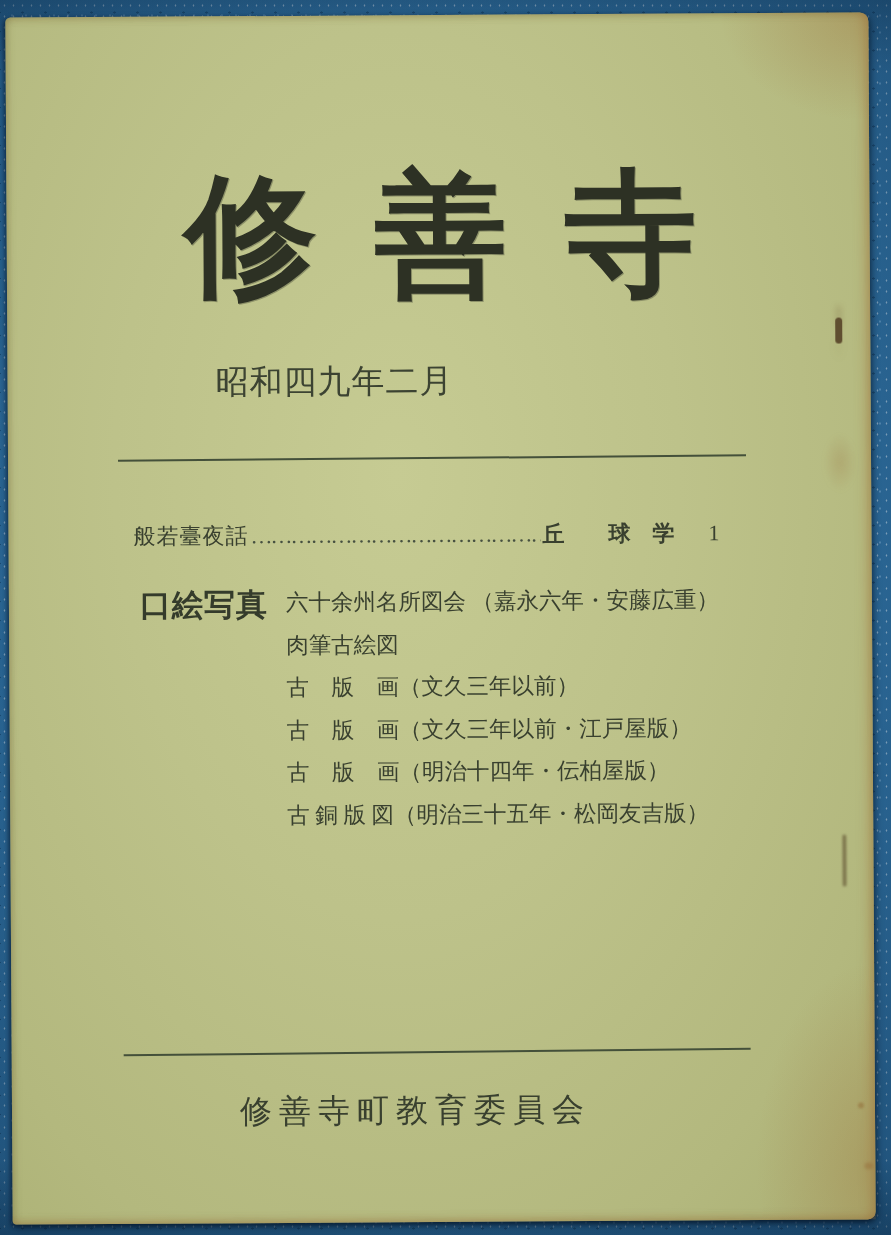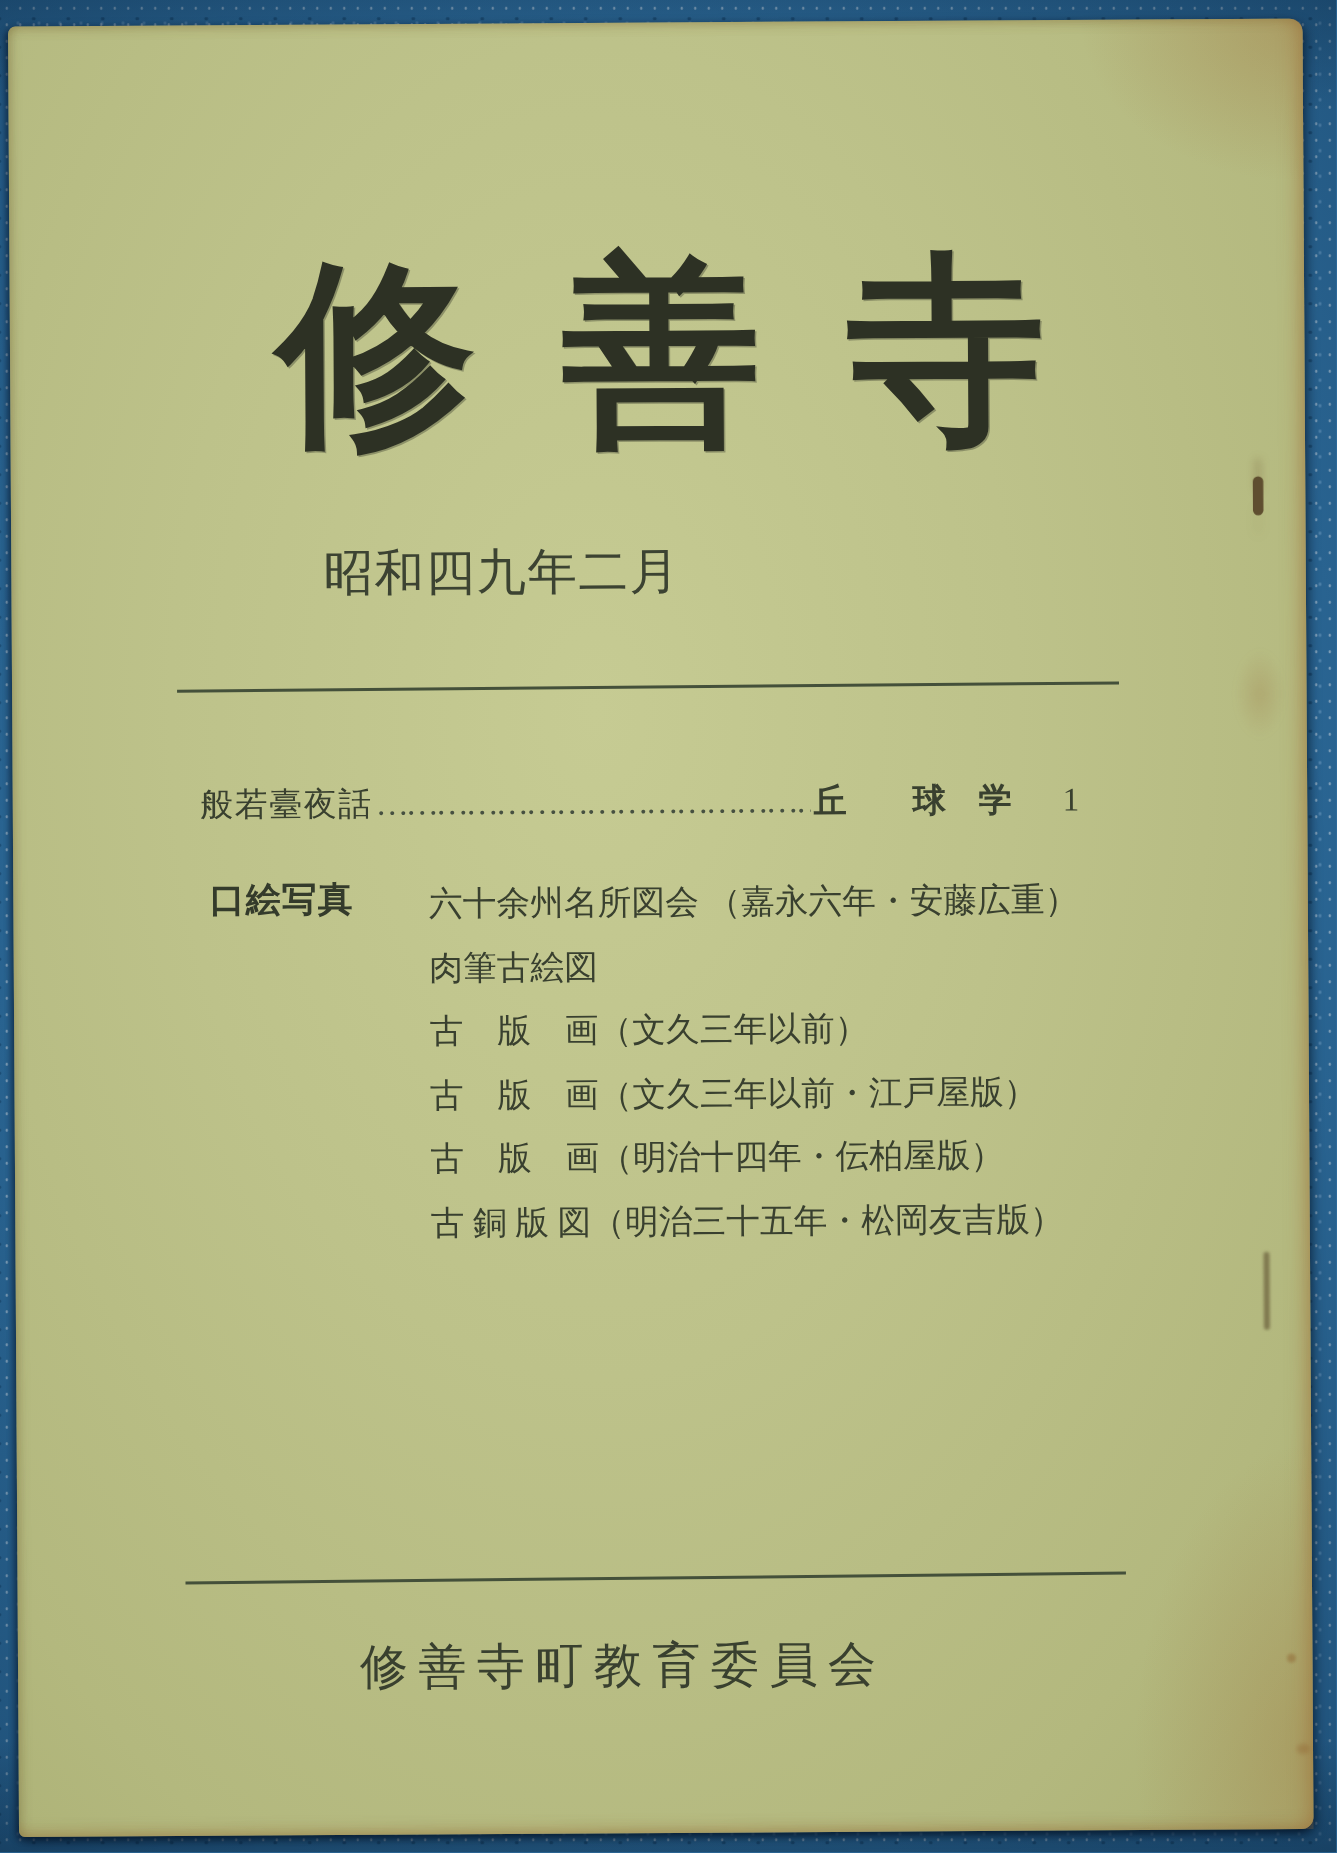--- a/index.html
+++ b/index.html
@@ -142,21 +142,21 @@
     color: #465040;
   }
   .toc-author { flex: 0 0 auto; font-weight: bold; }
   .toc-page { flex: 0 0 auto; margin-left: 34px; }
 
   
   .frontis-label {
     position: absolute;
     left: 131px;
     top: 568px;
-    font-size: 23px;
+    font-size: 31px;
     font-weight: bold;
     letter-spacing: 1px;
     color: #343b2b;
   }
   .frontis-items {
     position: absolute;
     left: 277px;
     top: 566px;
     font-size: 22.5px;
     line-height: 42.5px;

